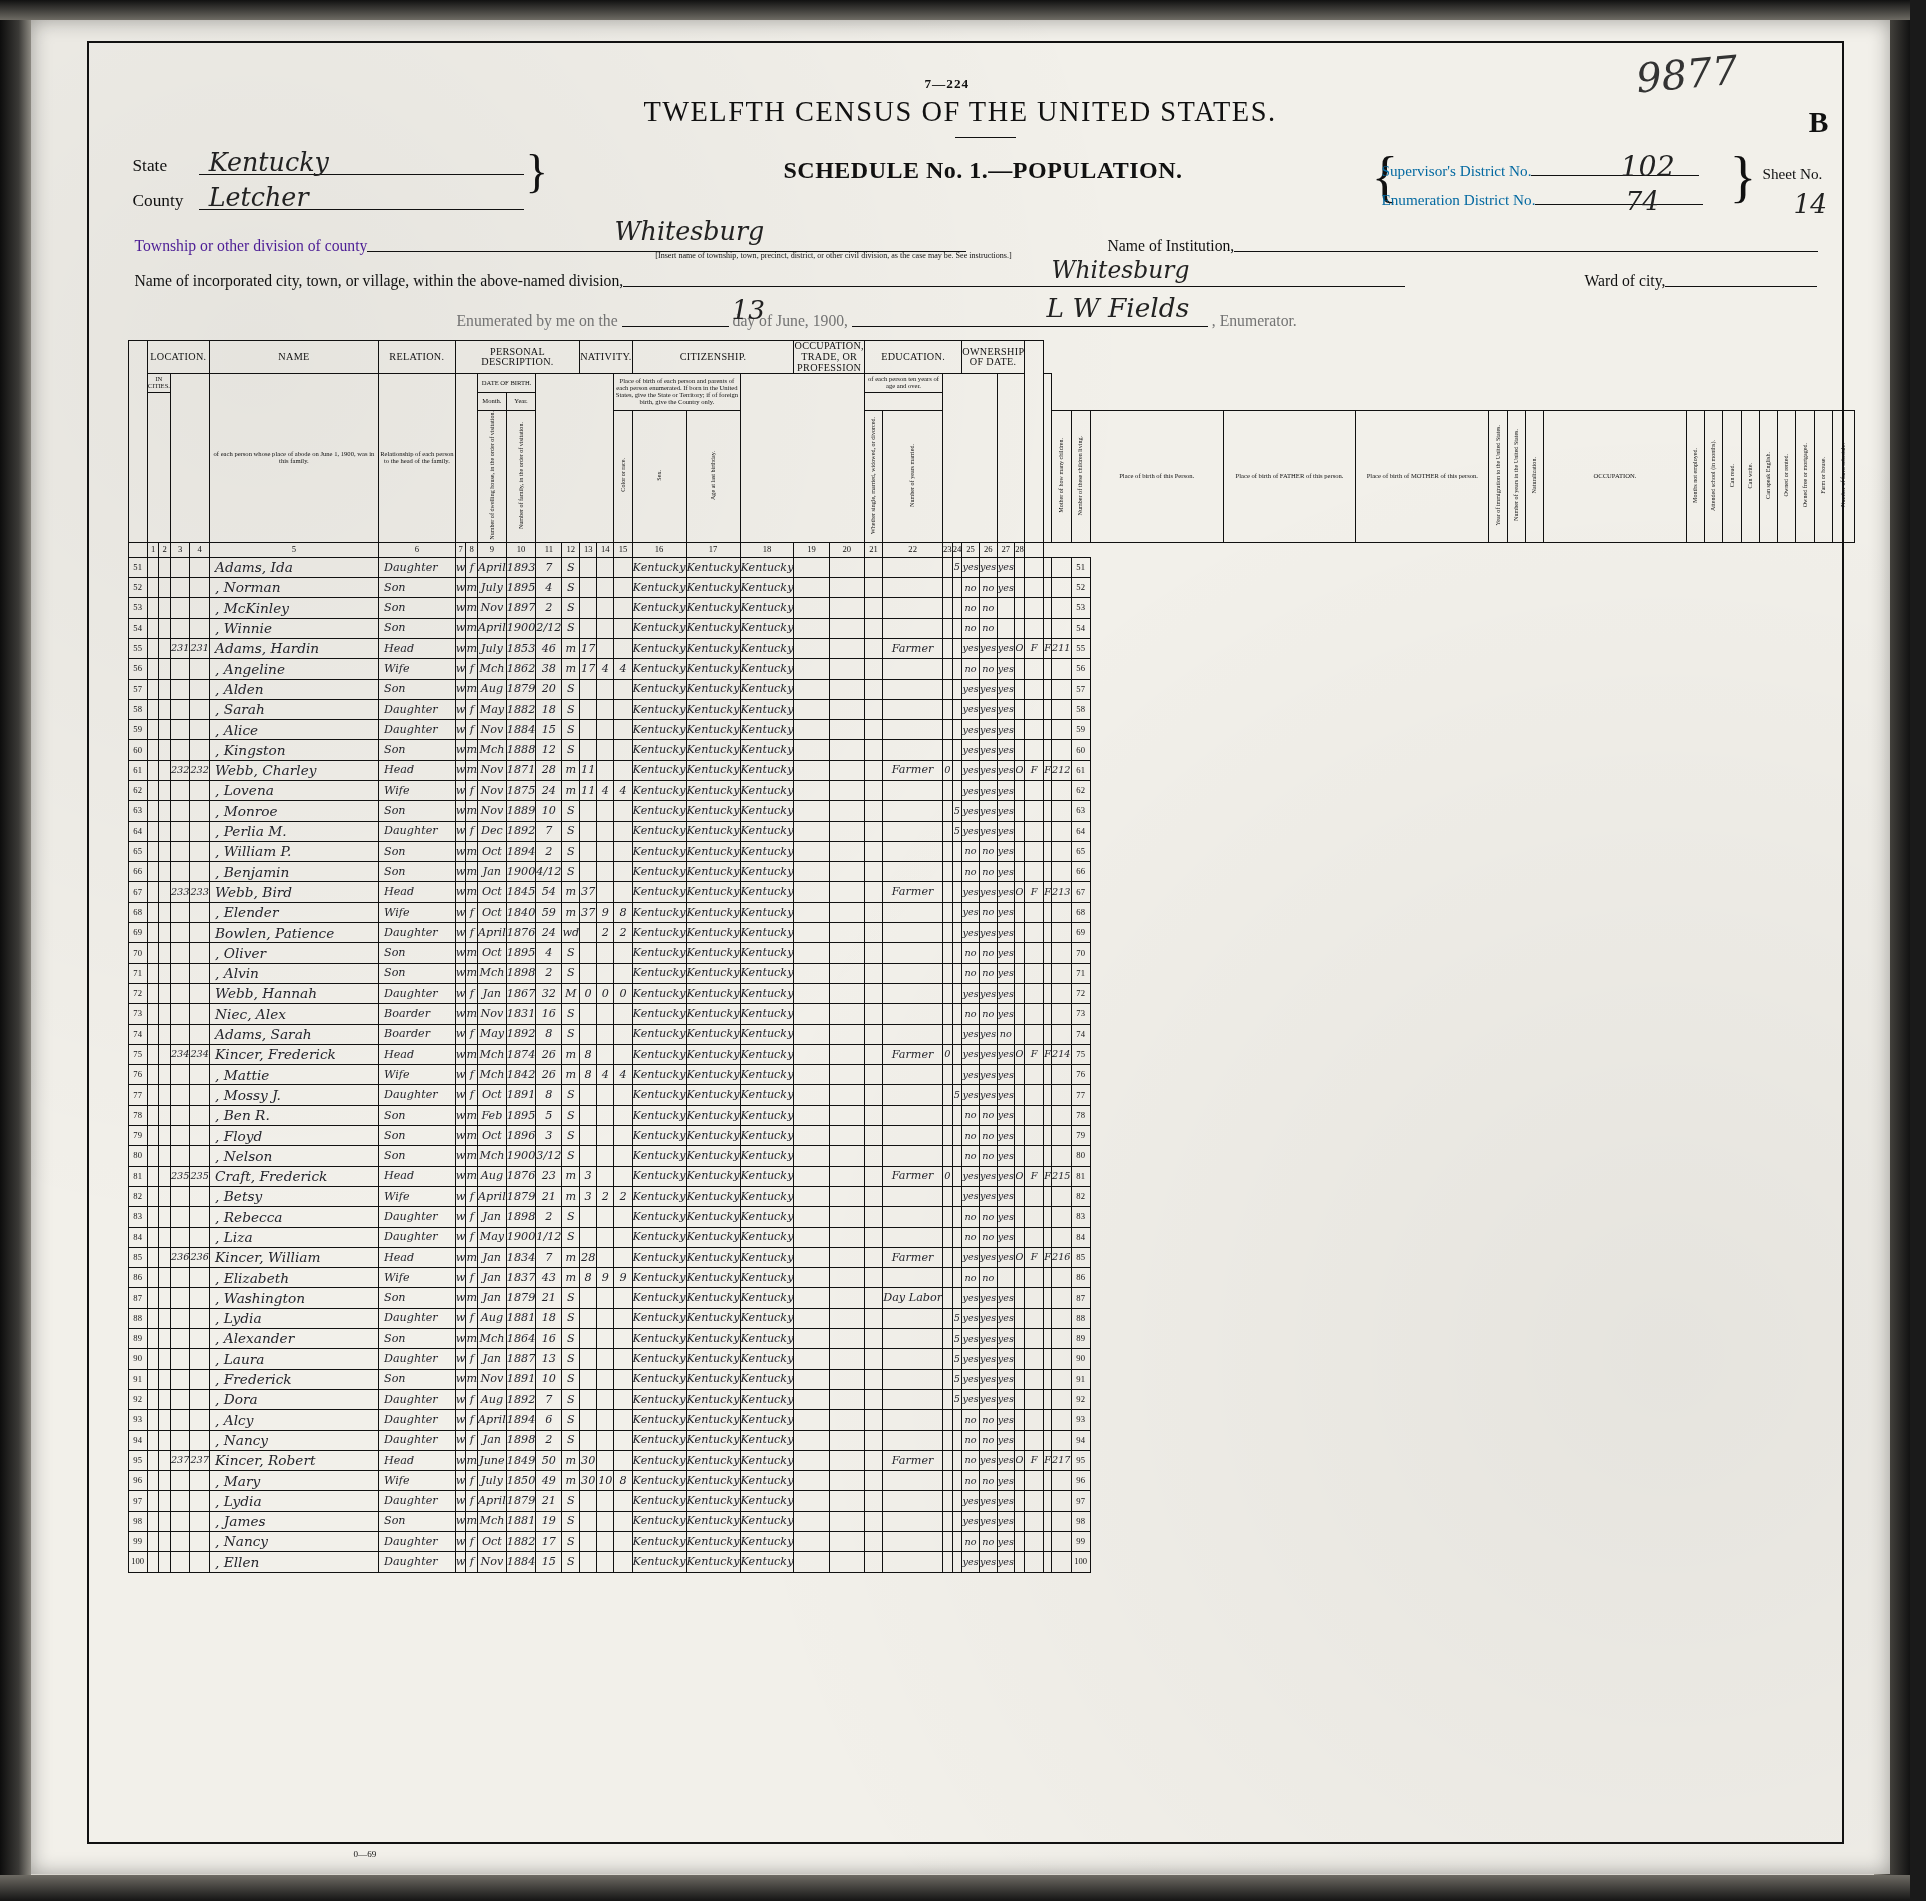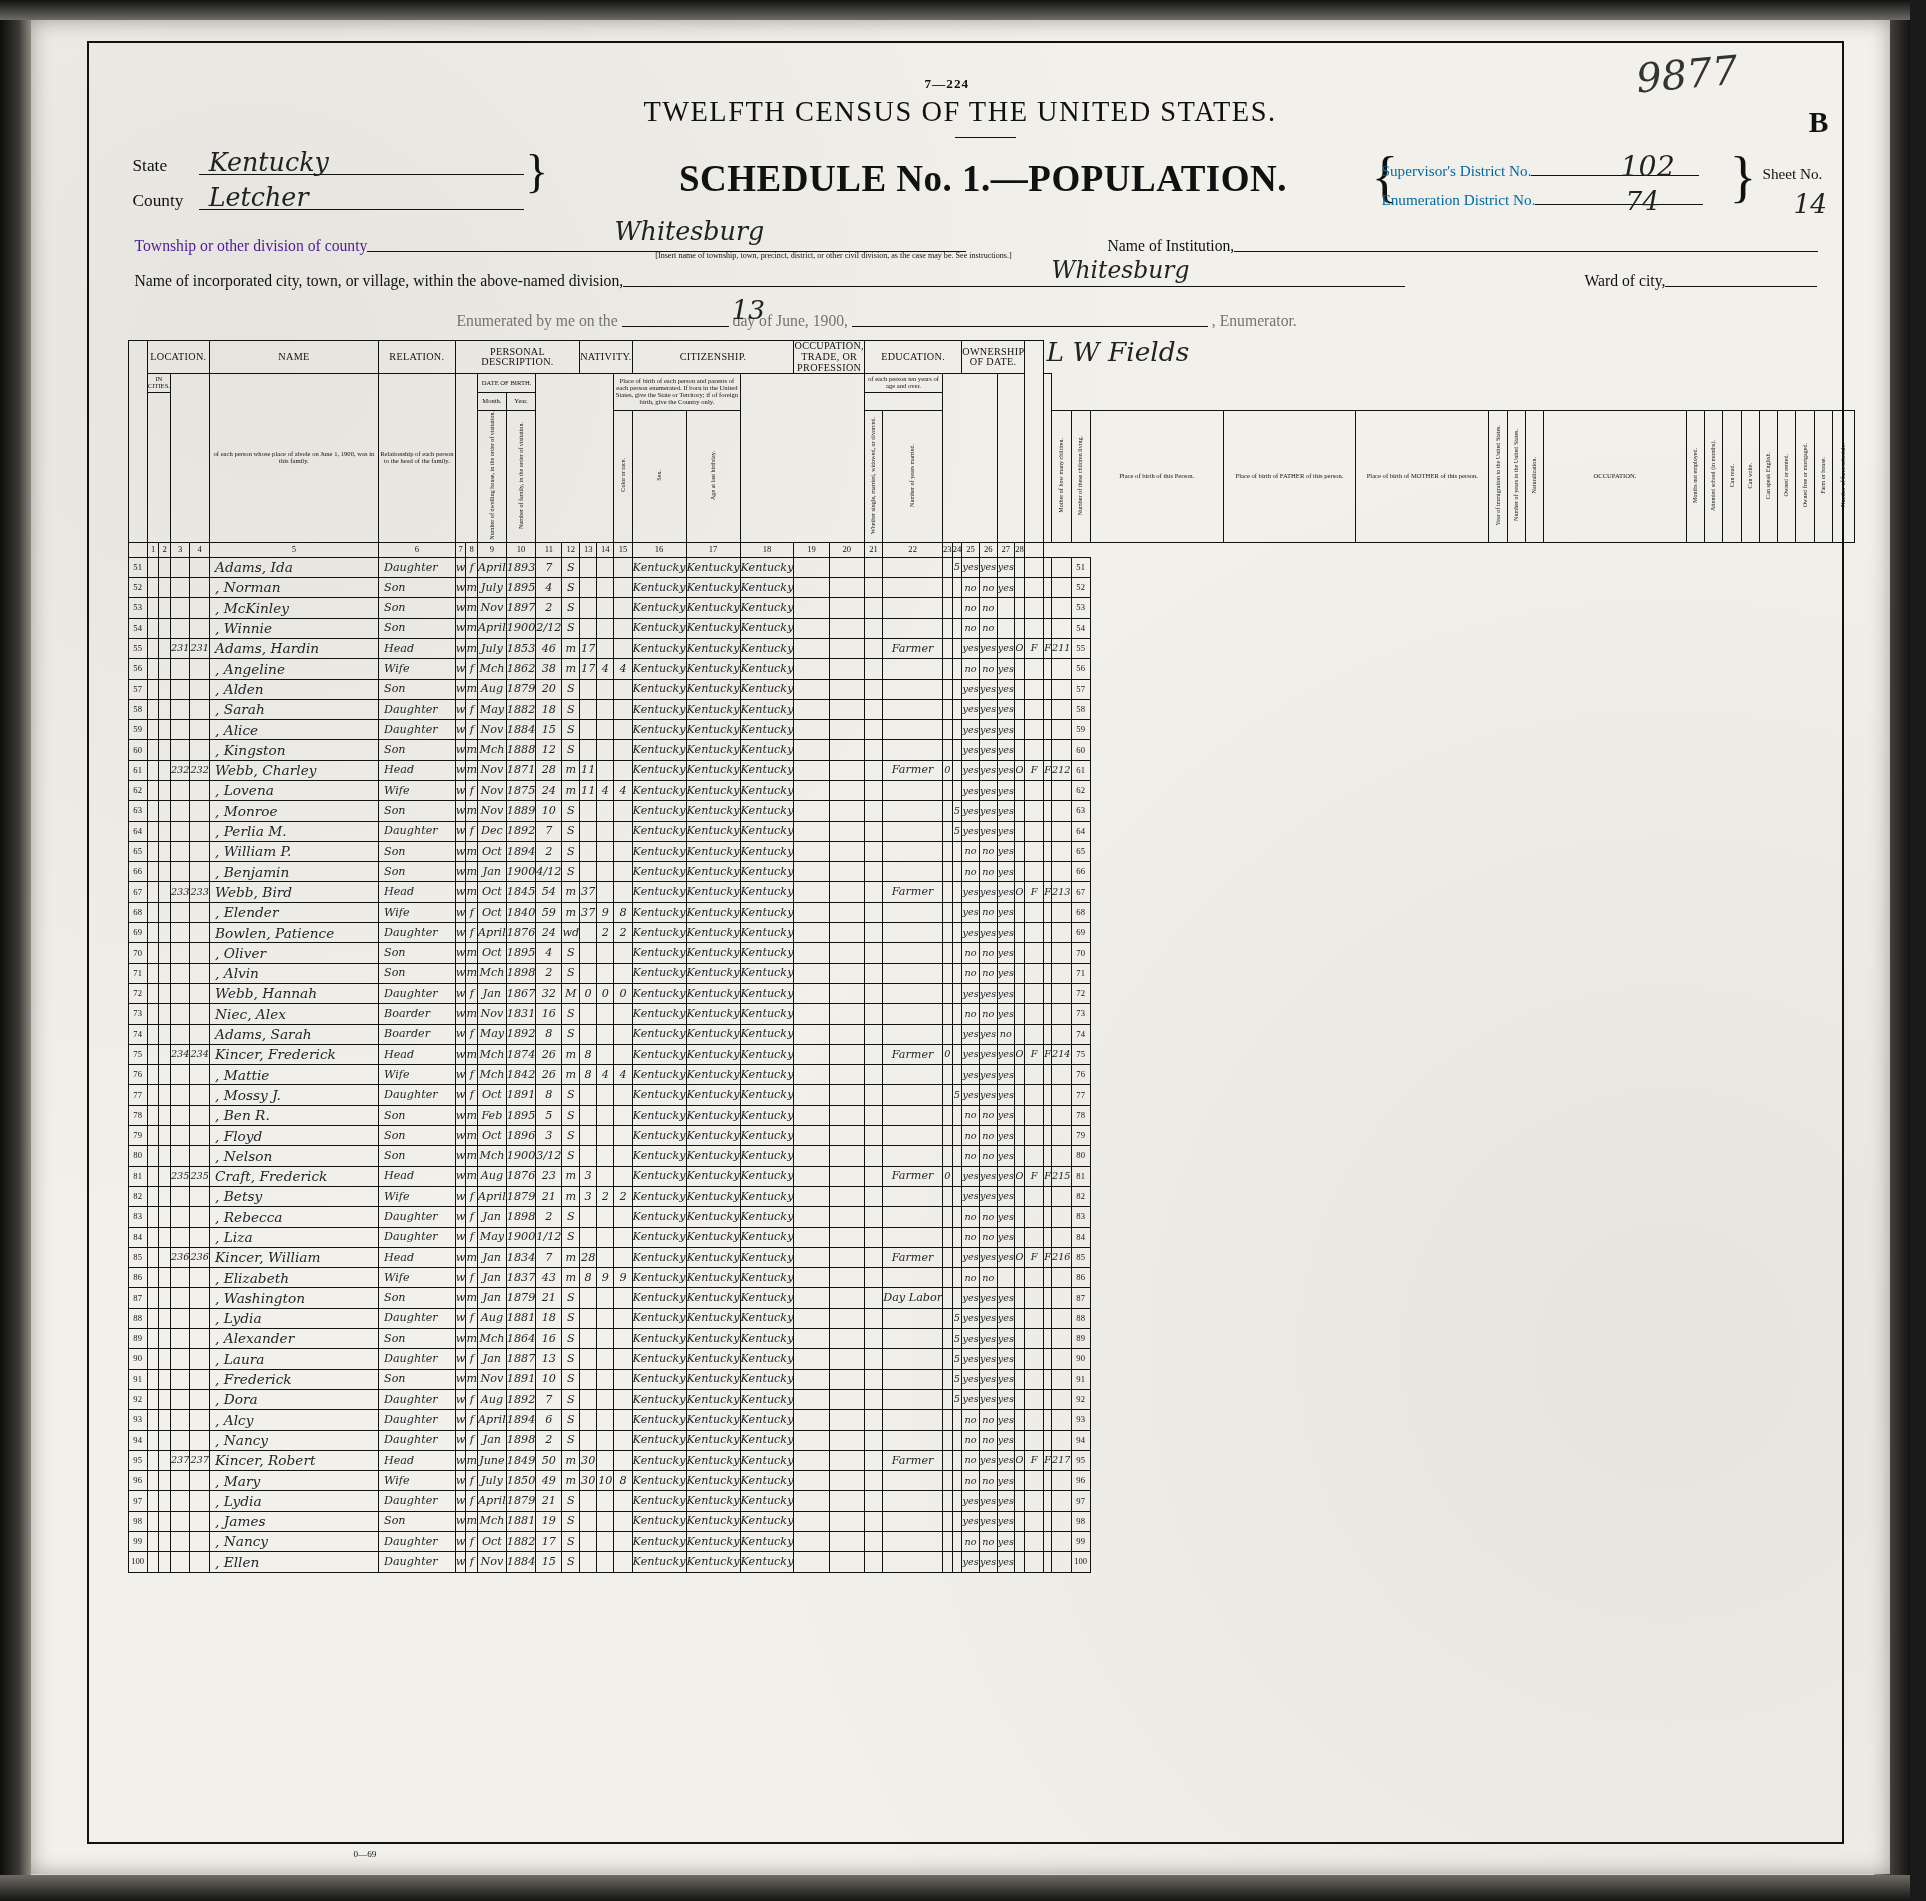--- a/index.html
+++ b/index.html
@@ -34,21 +34,21 @@
   .main-title{
     position:absolute;left:0;right:0;top:76px;text-align:center;
     font-size:28.4px;letter-spacing:1.5px;color:#111;
     font-family:"Liberation Serif",serif;
   }
   .rule-short{
     position:absolute;left:924px;top:117px;width:61px;border-top:1.5px solid #111;
   }
   .schedule-title{
     position:absolute;left:584px;top:137px;width:737px;text-align:center;
-    font-size:37px;font-weight:bold;letter-spacing:0.5px;color:#111;
+    font-size:24px;font-weight:bold;letter-spacing:0.5px;color:#111;
   }
   .hand{
     font-family:"DejaVu Serif",serif;
     font-style:italic;
     color:#222;
   }
   .bigB{
     position:absolute;right:61px;top:86px;font-size:29.5px;font-weight:bold;color:#111;
   }
   .penno{
@@ -104,21 +104,21 @@
   .sheetno{
     position:absolute;left:1732px;top:145px;font-size:15.2px;color:#111;
   }
   .sheetval{
     position:absolute;left:1763px;top:168px;font-size:26.4px;
   }
   .supval{position:absolute;left:1590px;top:130px;font-size:28.4px;}
   .edval{position:absolute;left:1595px;top:165px;font-size:26.4px;}
   .twpval{position:absolute;left:584px;top:196px;font-size:25.4px;}
   .enumdayval{position:absolute;left:701px;top:274px;font-size:26.4px;}
-  .enumnameval{position:absolute;left:1016px;top:272px;font-size:26.4px;margin-top:44px;}
+  .enumnameval{position:absolute;left:1016px;top:272px;font-size:26.4px;}
 
   
   table.census{
     position:absolute;left:97px;top:320px;
     border-collapse:collapse;
     font-size:7.1px;color:#111;
     width:1727px;
   }
   table.census th, table.census td{
     border:0.8px solid #111;

